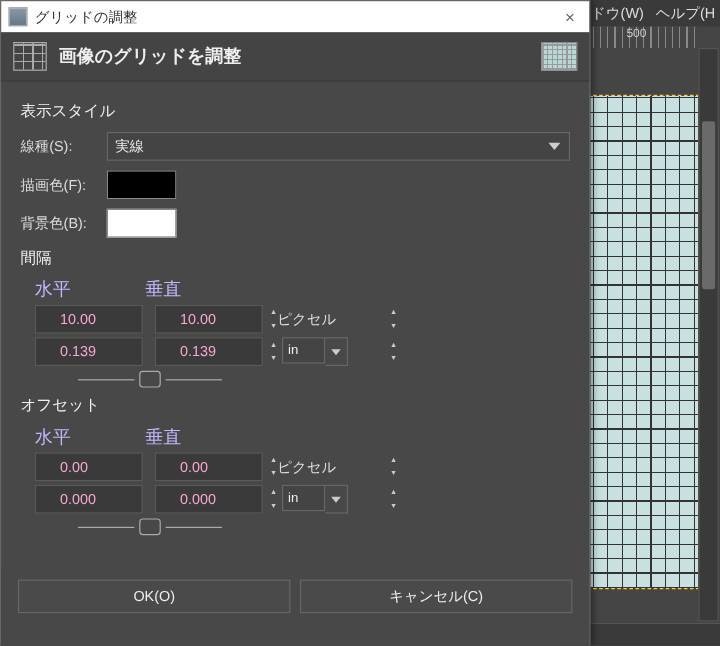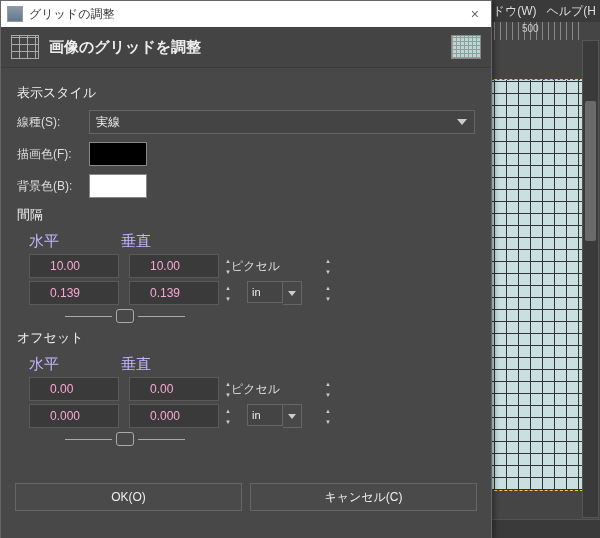--- a/index.html
+++ b/index.html
@@ -36,21 +36,21 @@
 .subhead{display:flex;gap:0;margin-top:4px}
 .subhead span{width:92px;color:#c4b5fd;font-size:15px}
 .subhead span:first-child{margin-left:12px}
 .spinrow{display:flex;align-items:center;gap:4px;margin:3px 0}
 .spin{display:flex;width:88px;height:22px;border:1px solid #5a5a5a;background:#3a3a3a;margin-left:6px}
 .spin:first-child{margin-left:12px}
 .spin input{flex:1;background:transparent;border:none;color:#f9a8d4;font-size:12px;padding:0 20px;outline:none}
 .spin .updown{width:14px;display:flex;flex-direction:column}
 .spin .updown div{flex:1;display:flex;align-items:center;justify-content:center;font-size:6px;color:#ccc;cursor:pointer}
 .unit-label{margin-left:8px;color:#ddd}
-.unit-select{display:flex;margin-left:24px}
+.unit-select{display:flex;margin-left:12px}
 .unit-select select{width:36px;height:22px;background:#444;color:#eee;border:1px solid #666;font-size:11px;appearance:none;padding:0 4px}
 .unit-select .dd{width:18px;height:22px;border:1px solid #666;border-left:none;display:flex;align-items:center;justify-content:center}
 .unit-select .dd::after{content:"";width:0;height:0;border-left:4px solid transparent;border-right:4px solid transparent;border-top:5px solid #ccc}
 .chain{display:flex;align-items:center;justify-content:center;margin:4px 0 4px 48px;width:120px;color:#aaa;font-size:11px;letter-spacing:1px}
 .chain .link{width:16px;height:12px;border:1px solid #aaa;border-radius:3px;margin:0 4px;position:relative}
 .chain .line{flex:1;height:1px;background:#aaa}
 .actions{position:absolute;left:0;right:0;bottom:0;padding:10px 14px 28px;display:flex;gap:8px;background:#484848}
 .btn{flex:1;height:26px;background:#4a4a4a;border:1px solid #666;color:#eee;font-size:12px;cursor:pointer;display:flex;align-items:center;justify-content:center}
 </style>
 </head>

